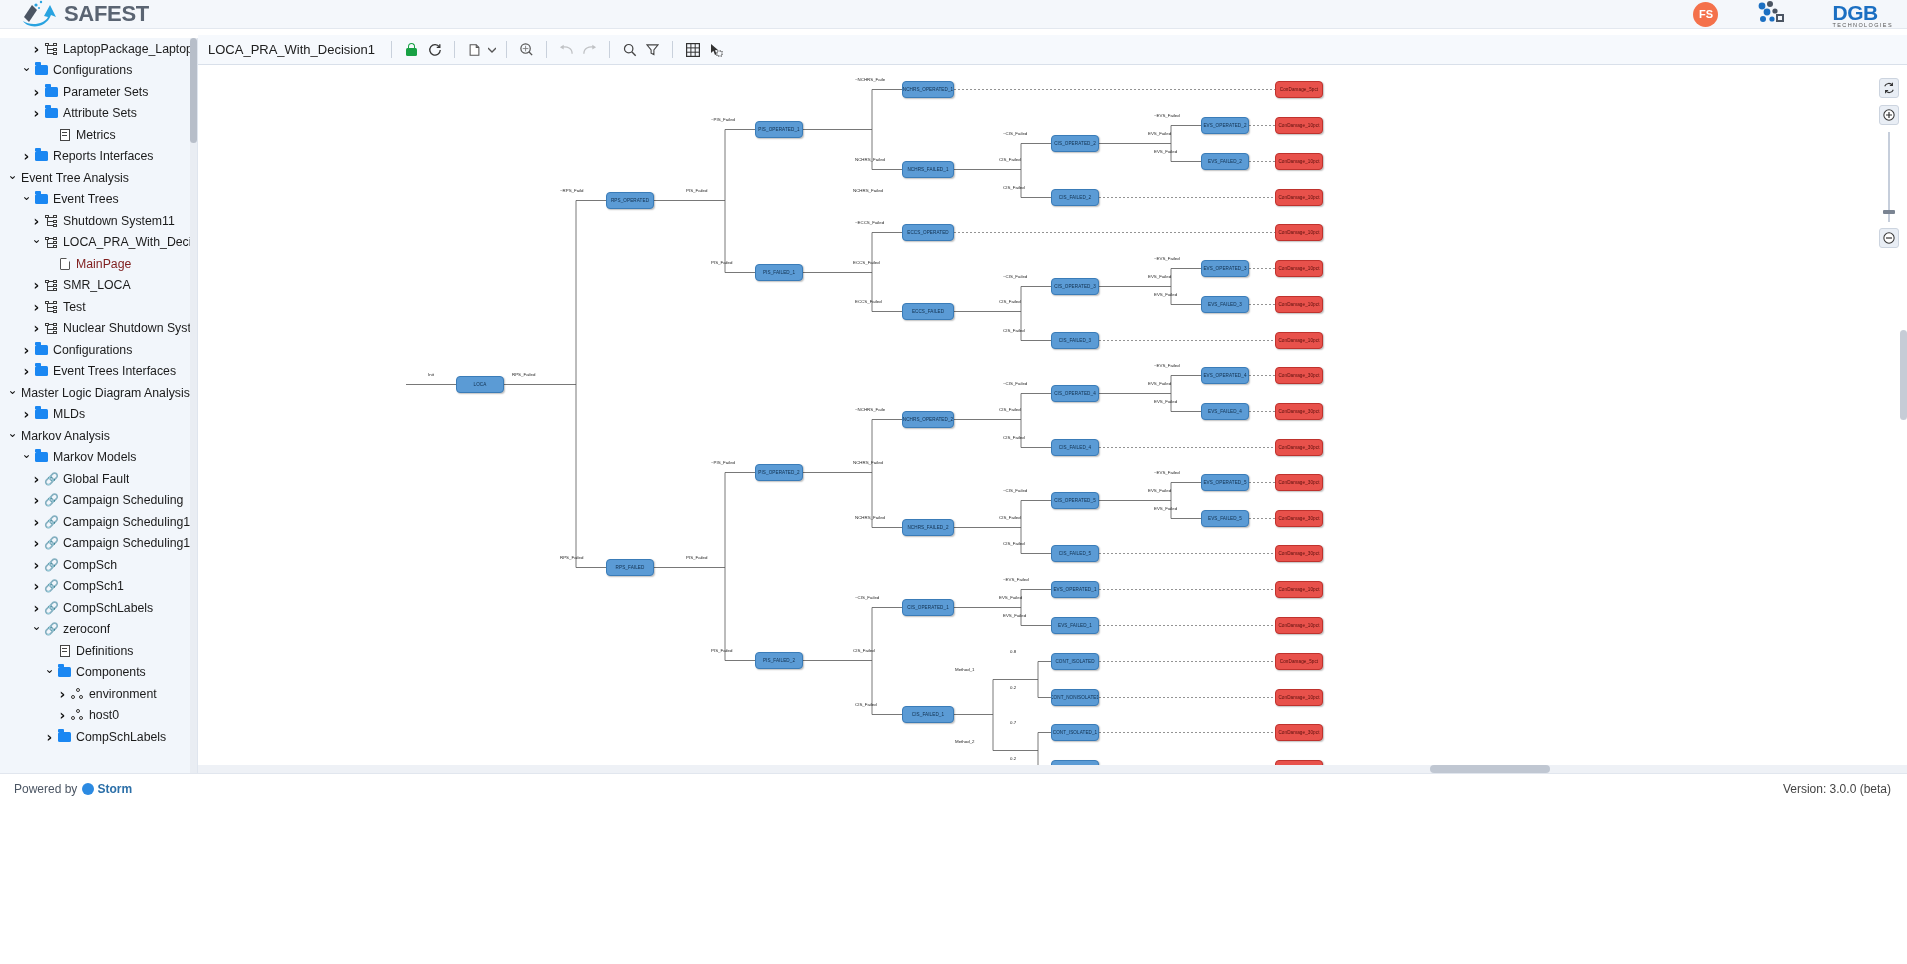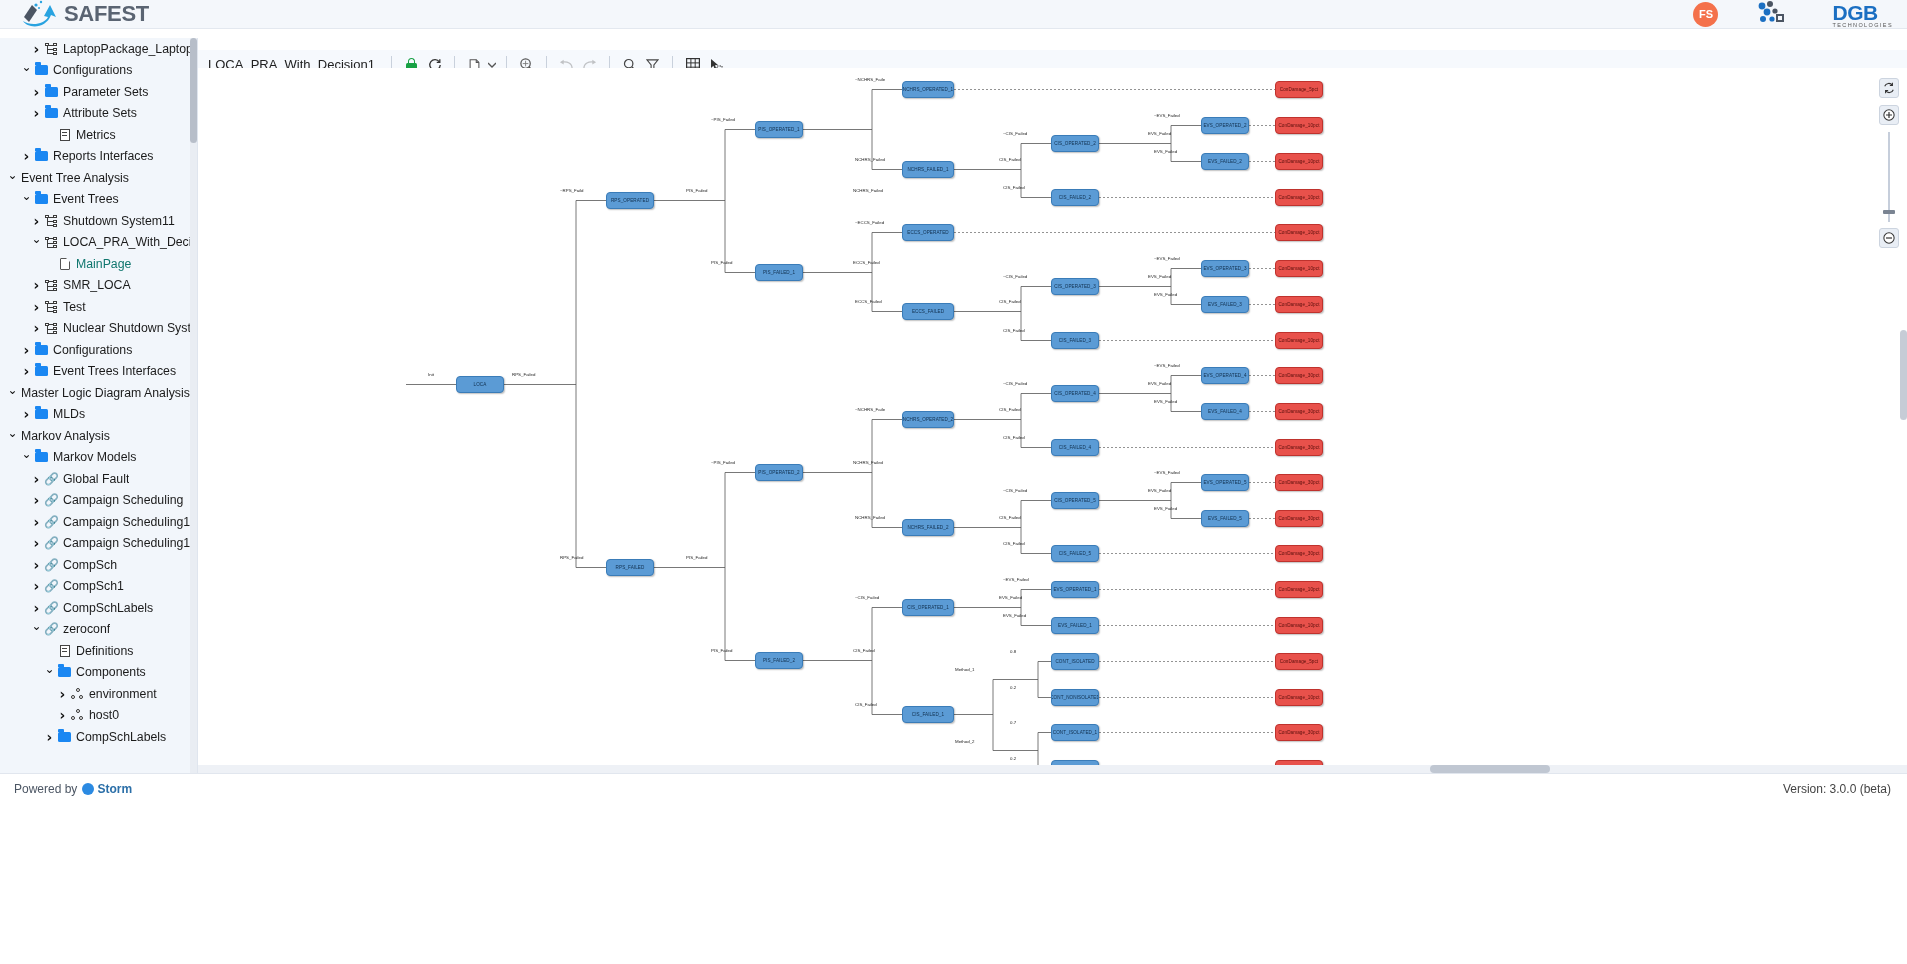--- a/index.html
+++ b/index.html
@@ -106,37 +106,37 @@
     width:13px; height:12px; position:relative;
   }
   .nodeicon b {
     position:absolute; width:4px; height:4px; border:1px solid #333;
     border-radius:50%; background:#fff; display:block;
   }
   .nodeicon b.t { left:4.5px; top:0; }
   .nodeicon b.l { left:0; top:7px; }
   .nodeicon b.r { left:8px; top:7px; }
   .lbl { overflow:hidden; text-overflow:clip; }
-  .lbl.active { color:#0f766e; }
+  .lbl.active { color:#7f1d1d; }
   
   .i0 { padding-left:6px; } .i1 { padding-left:20px; } .i2 { padding-left:30px; }
   .i3 { padding-left:43px; } .i4 { padding-left:56px; }
 
   #sb-scroll {
     position:absolute; left:190px; top:38px; width:7px; height:105px;
     background:#b7bec9; border-radius:4px;
   }
   #sb-track {
     position:absolute; left:190px; top:38px; width:7px; height:735px;
     background:#e9edf3;
   }
 
   
   #ctool {
-    position:absolute; left:198px; top:50px; width:1709px; height:30px;
+    position:absolute; left:198px; top:35px; width:1709px; height:30px;
     background:#f6f9fd; border-bottom:1px solid #d9e0ea;
     display:flex; align-items:center;
   }
   #ctool .title { font-size:13px; color:#202020; margin-left:10px; width:175px; }
   .tsep { width:1px; height:17px; background:#c9d1dc; margin:0 8px; }
   .tbtn {
     width:23px; height:22px; display:flex; align-items:center; justify-content:center;
     cursor:pointer; border-radius:3px; color:#444;
   }
   .tbtn.dis { opacity:0.33; }

